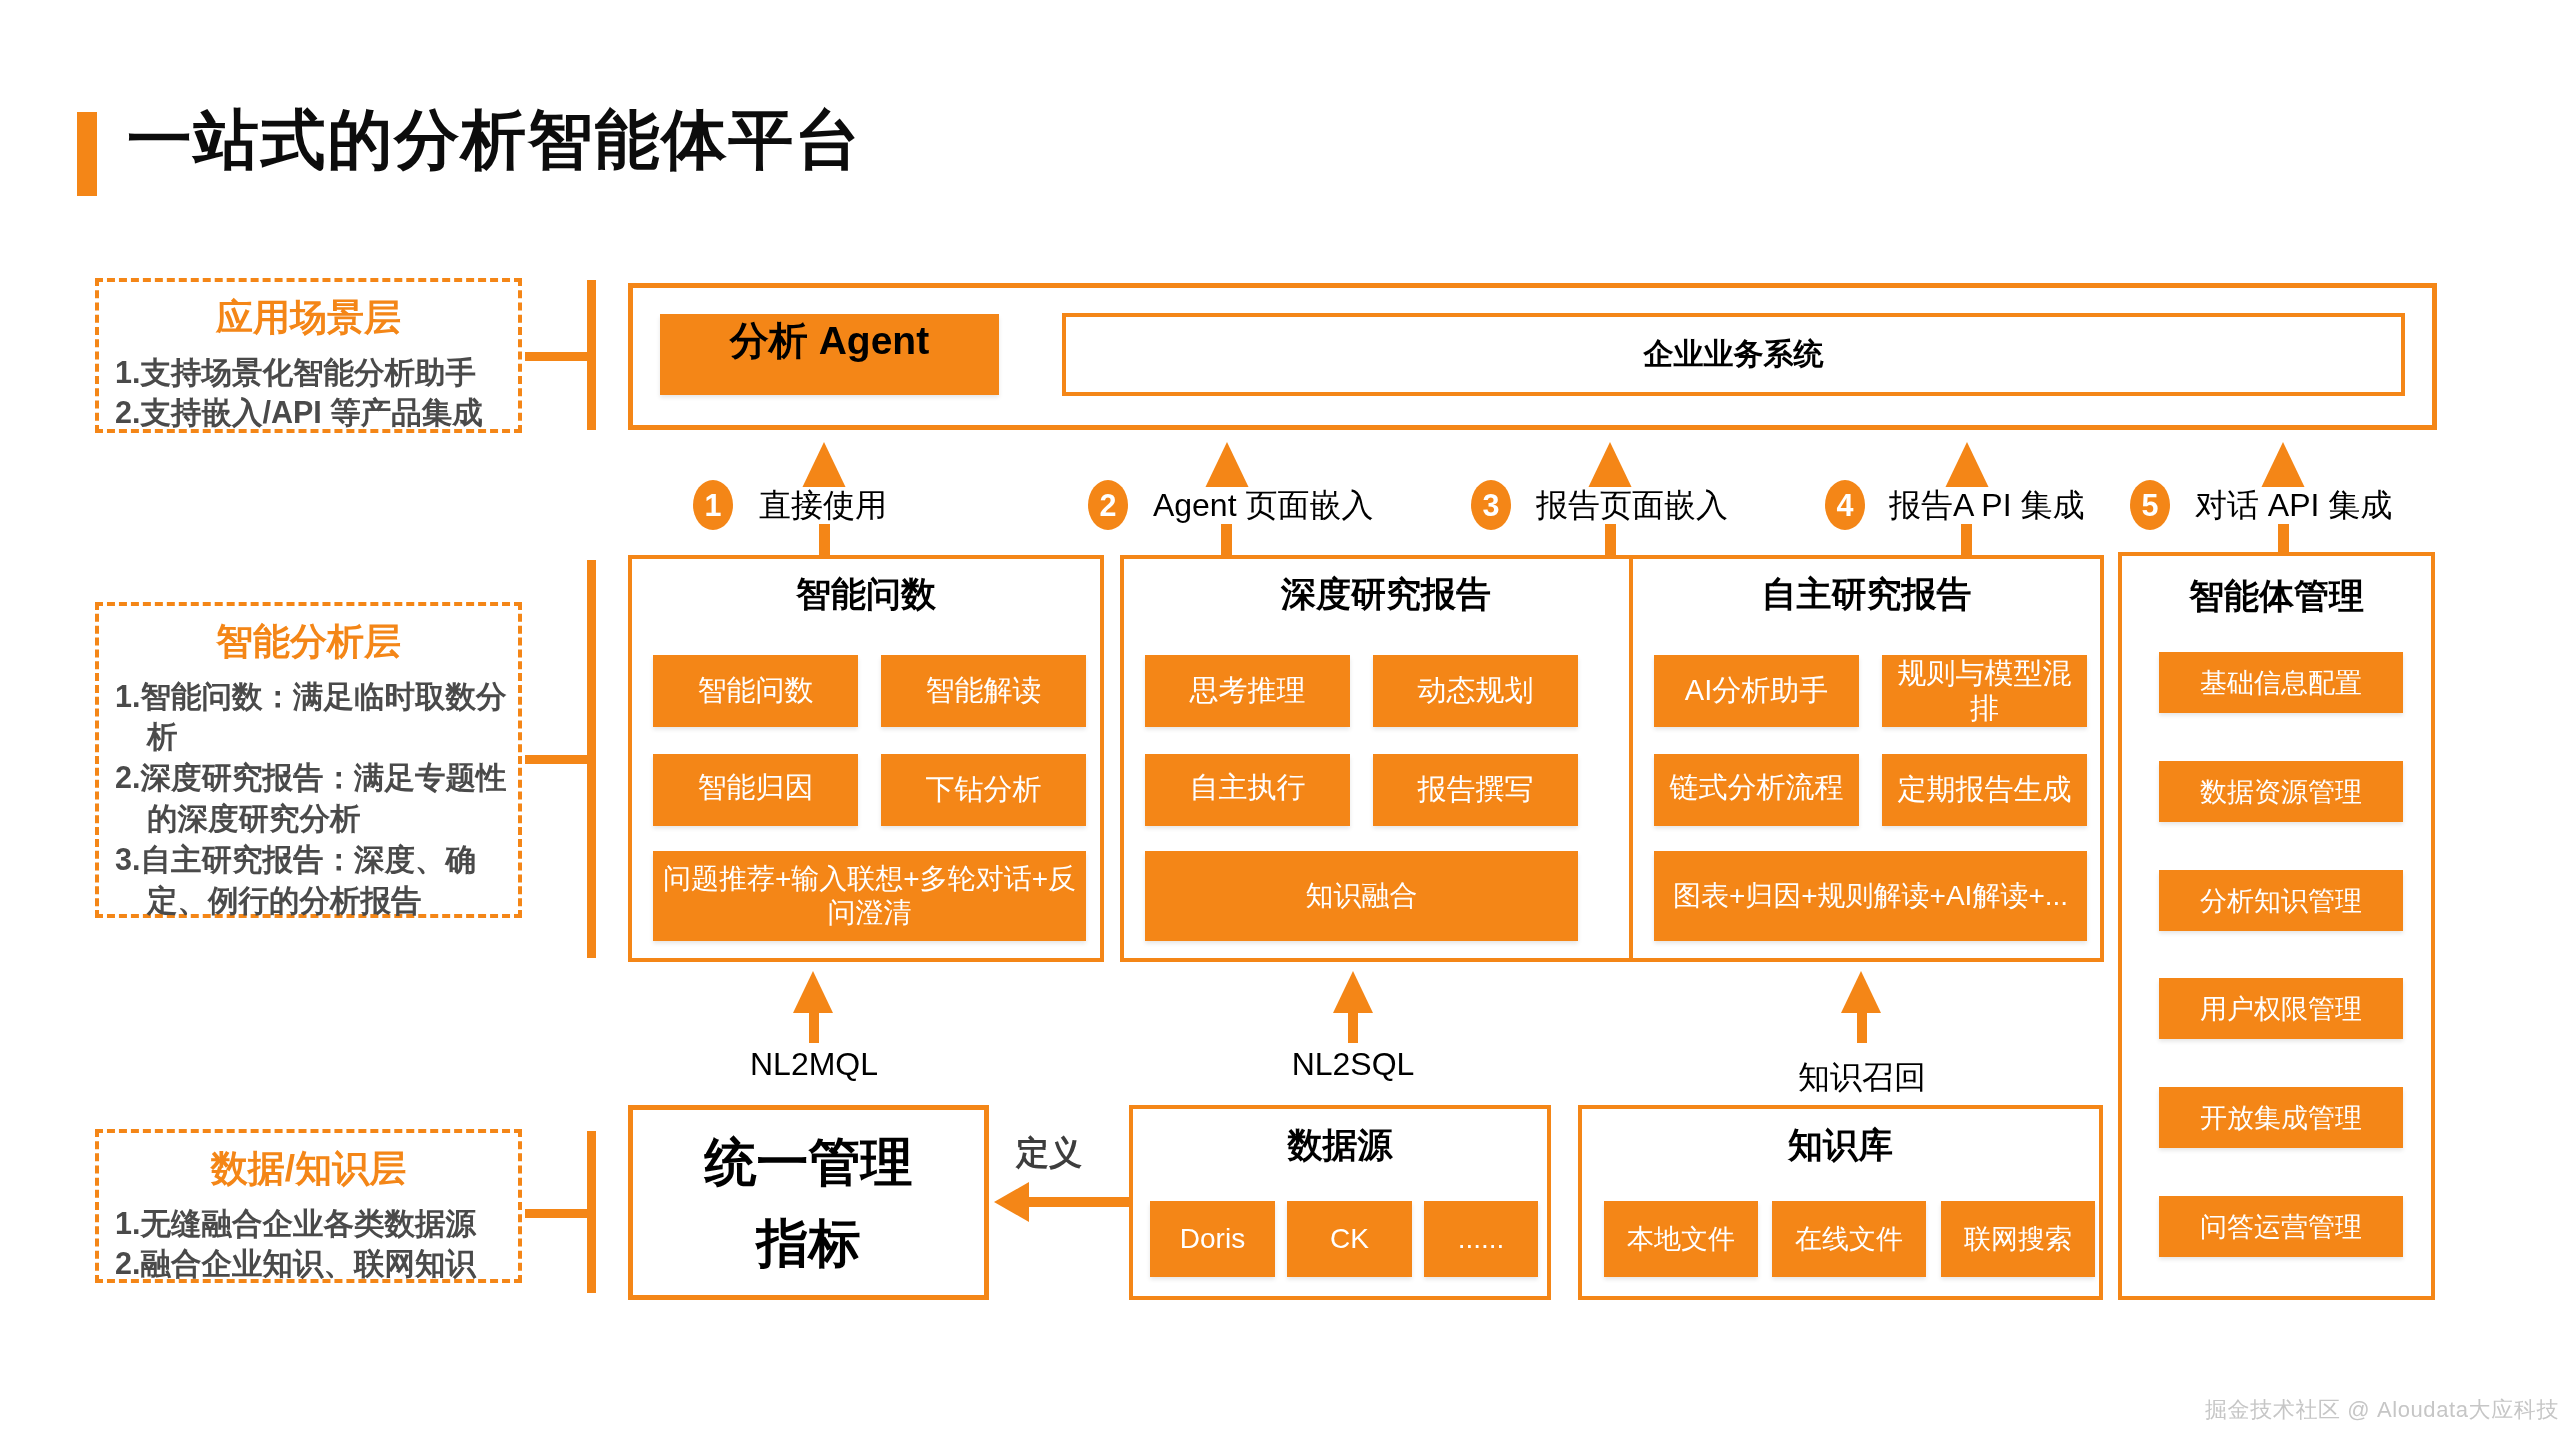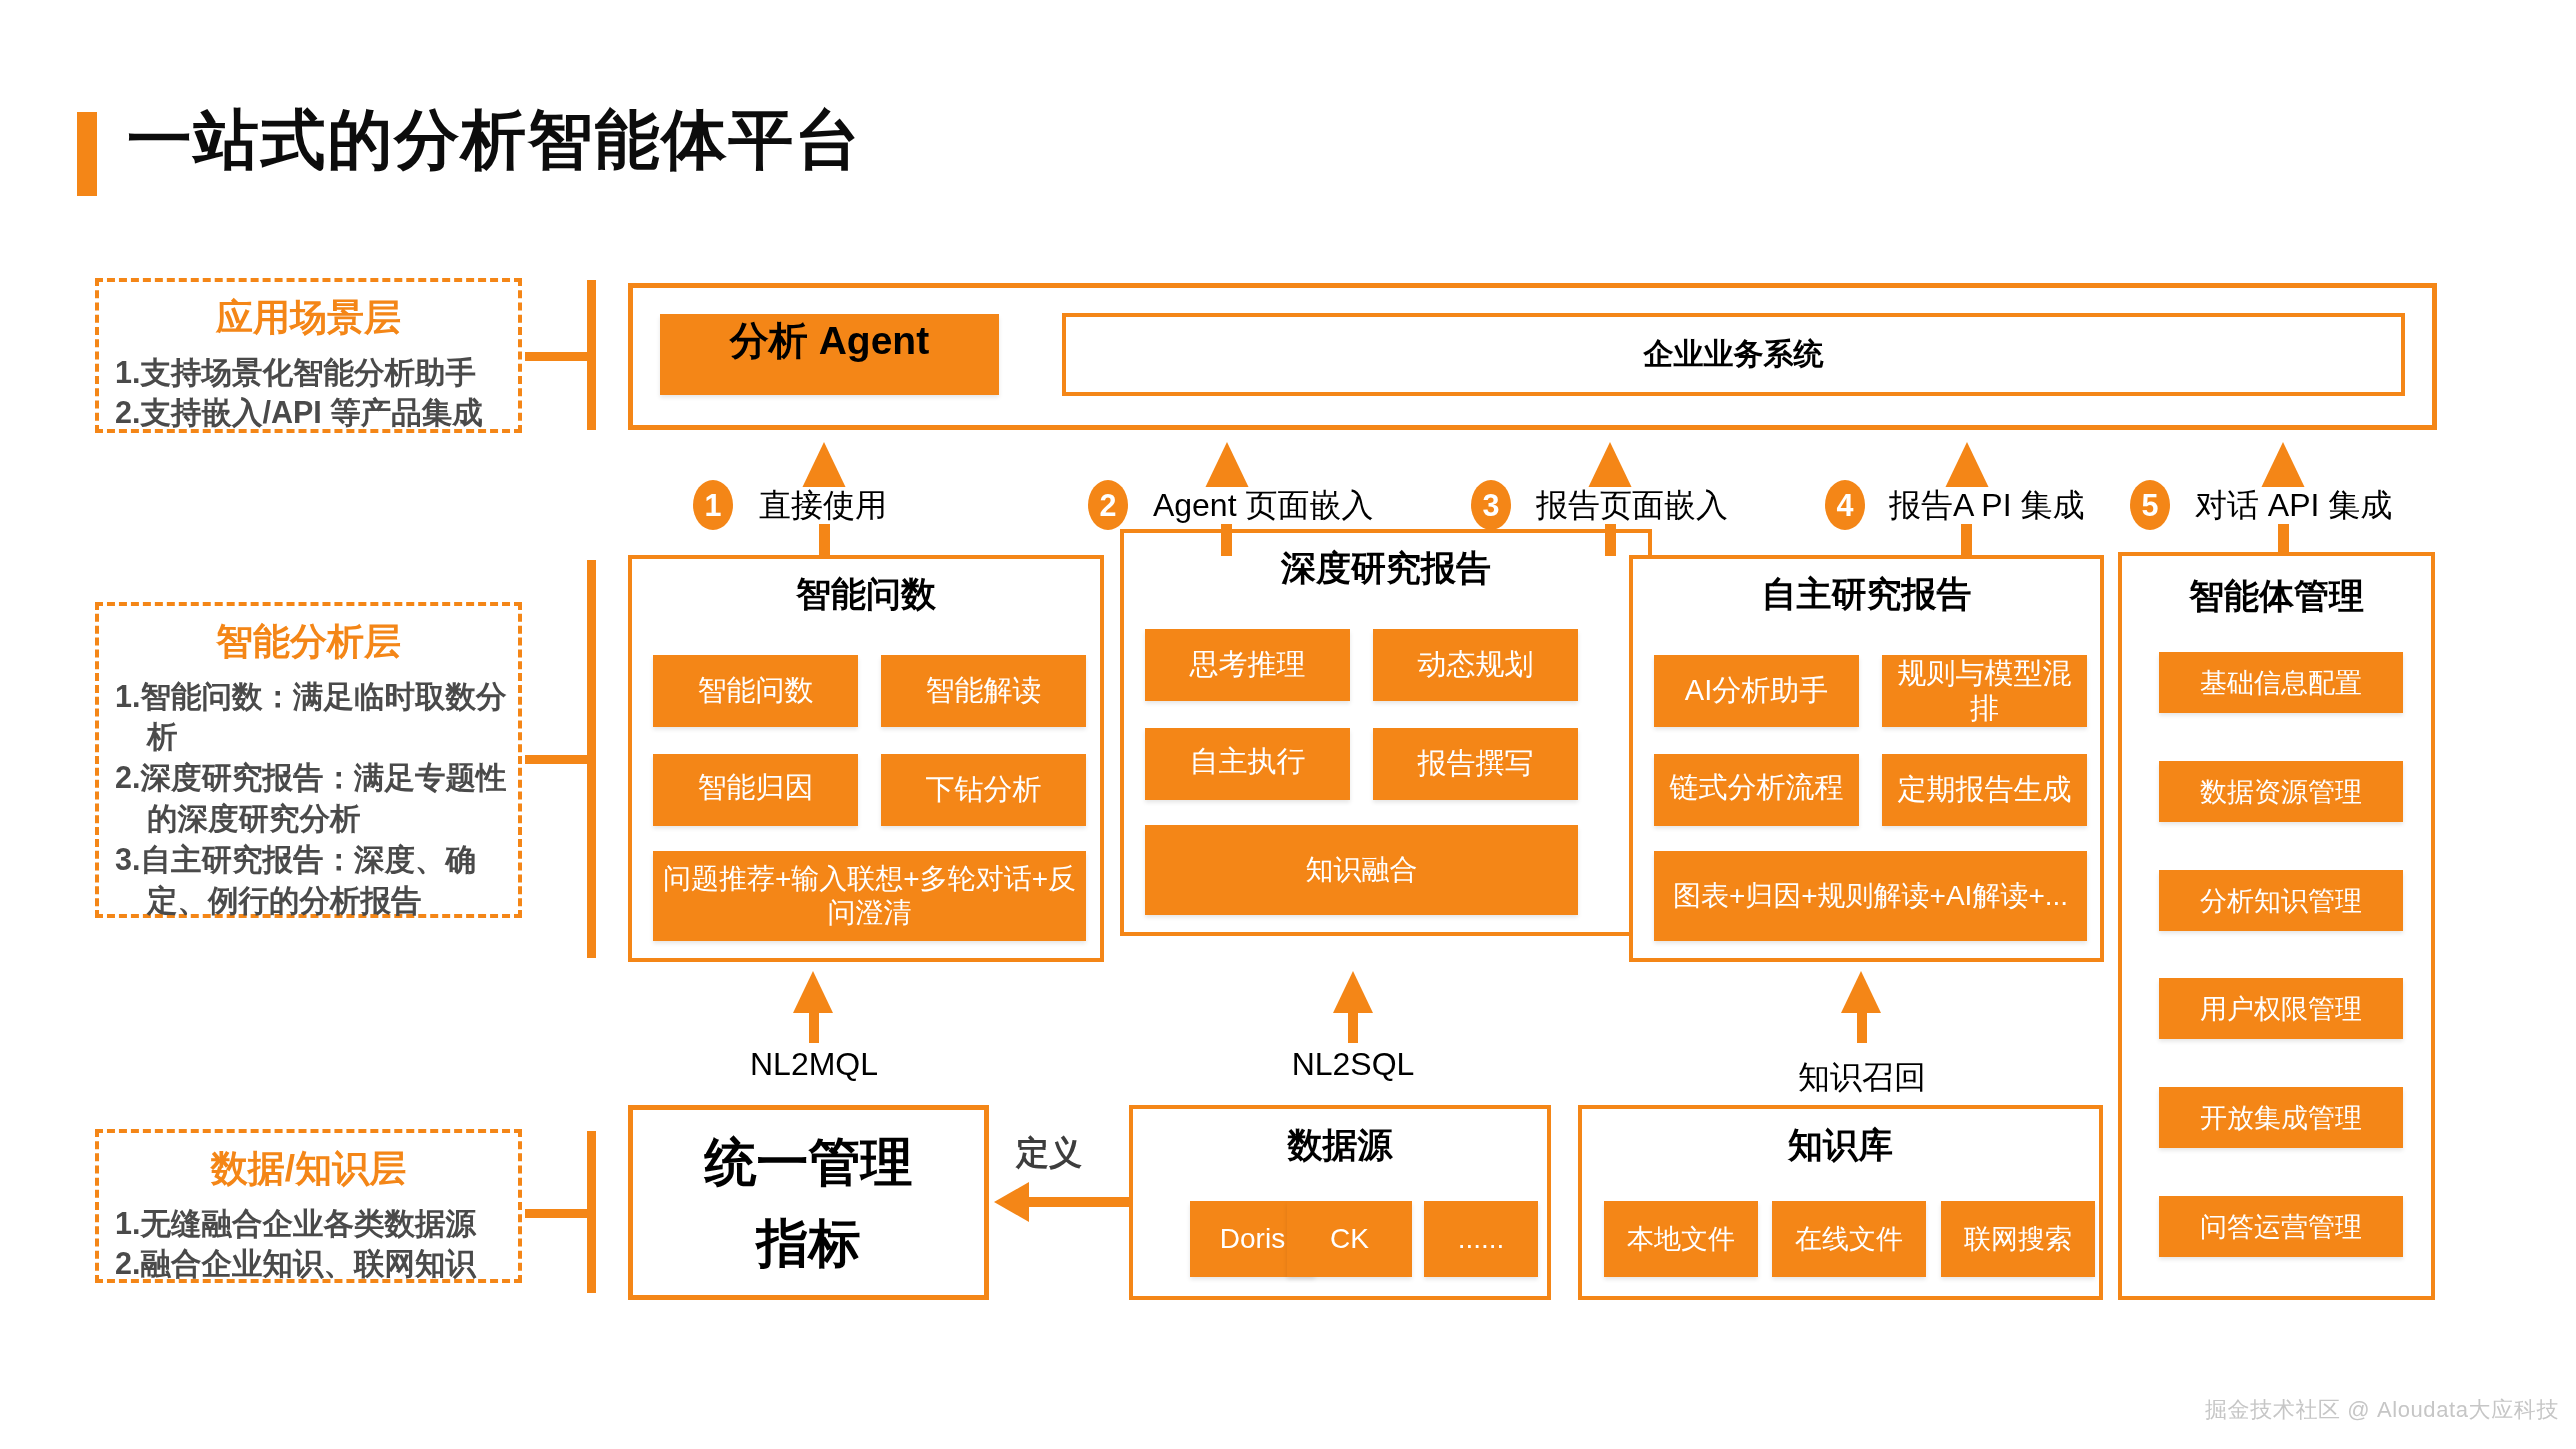--- a/index.html
+++ b/index.html
@@ -144,21 +144,21 @@
 
   <div class="module" style="left:628px; top:555px; width:476px; height:407px;">
     <div class="module-title">智能问数</div>
     <div class="cell c0">智能问数</div>
     <div class="cell c1">智能解读</div>
     <div class="cell c2">智能归因</div>
     <div class="cell c3">下钻分析</div>
     <div class="cell footer">问题推荐+输入联想+多轮对话+反问澄清</div>
   </div>
 
-  <div class="module" style="left:1120px; top:529px; width:532px; height:407px;">
+  <div class="module" style="left:1120px; top:555px; width:532px; height:407px;">
     <div class="module-title">深度研究报告</div>
     <div class="cell c0">思考推理</div>
     <div class="cell c1">动态规划</div>
     <div class="cell c2">自主执行</div>
     <div class="cell c3">报告撰写</div>
     <div class="cell footer">知识融合</div>
   </div>
 
   <div class="module" style="left:1629px; top:555px; width:475px; height:407px;">
     <div class="module-title">自主研究报告</div>
@@ -197,21 +197,21 @@
       <span>指标</span>
     </div>
   </div>
 
   <div class="define-label">定义</div>
   <div class="left-head" style="left:994px; top:1182px;"></div>
   <div class="hline" style="left:1027px; top:1197px; width:103px; height:9.8px;"></div>
 
   <div class="module" style="left:1129px; top:1105px; width:422px; height:195px;">
     <div class="bd-title">数据源</div>
-    <div class="cell" style="left:17px; top:92px; width:125px; height:76px; font-size:28px;margin-left:40px;">Doris</div>
+    <div class="cell" style="left:17px; top:92px; width:125px; height:76px; font-size:28px;">Doris</div>
     <div class="cell" style="left:154px; top:92px; width:125px; height:76px; font-size:28px;">CK</div>
     <div class="cell" style="left:291px; top:92px; width:114px; height:76px; font-size:28px;">......</div>
   </div>
 
   <div class="module" style="left:1578px; top:1105px; width:525px; height:195px;">
     <div class="bd-title">知识库</div>
     <div class="cell" style="left:22px; top:92px; width:154px; height:76px; font-size:27px;">本地文件</div>
     <div class="cell" style="left:190px; top:92px; width:154px; height:76px; font-size:27px;">在线文件</div>
     <div class="cell" style="left:359px; top:92px; width:154px; height:76px; font-size:27px;">联网搜索</div>
   </div>

